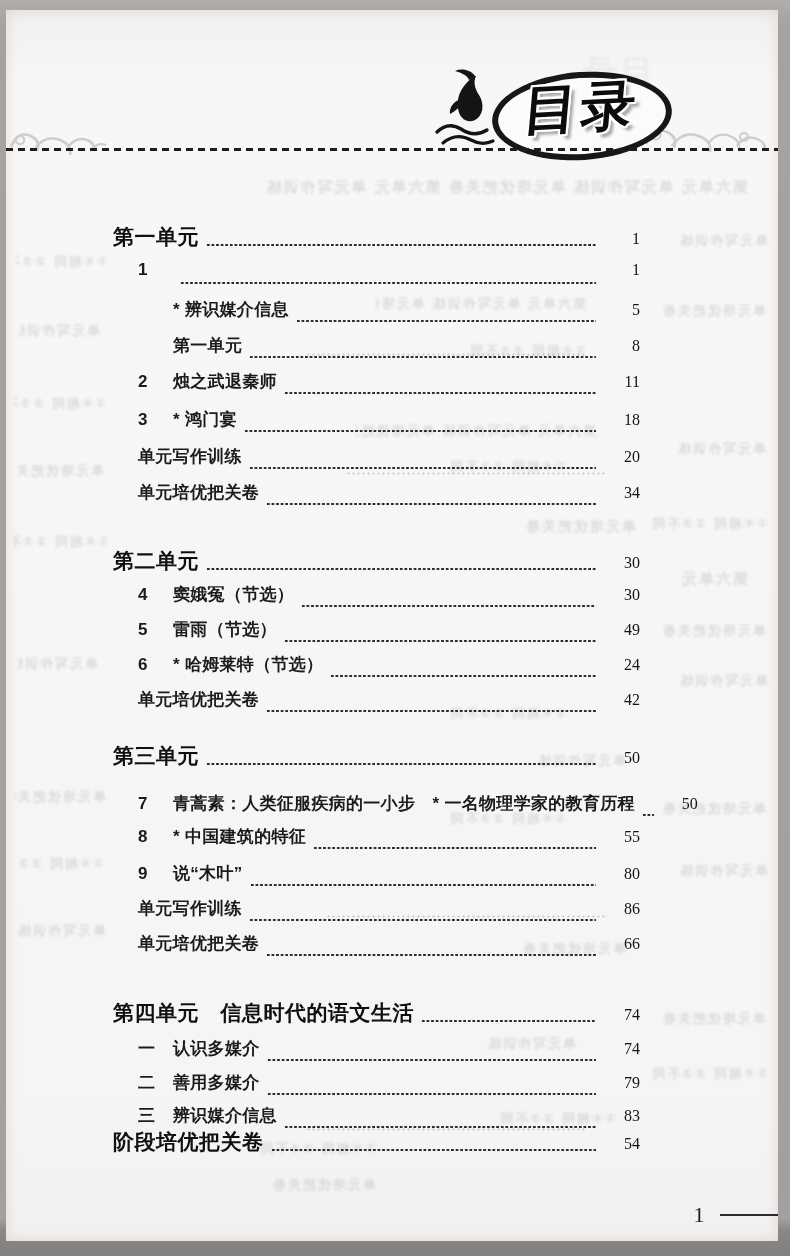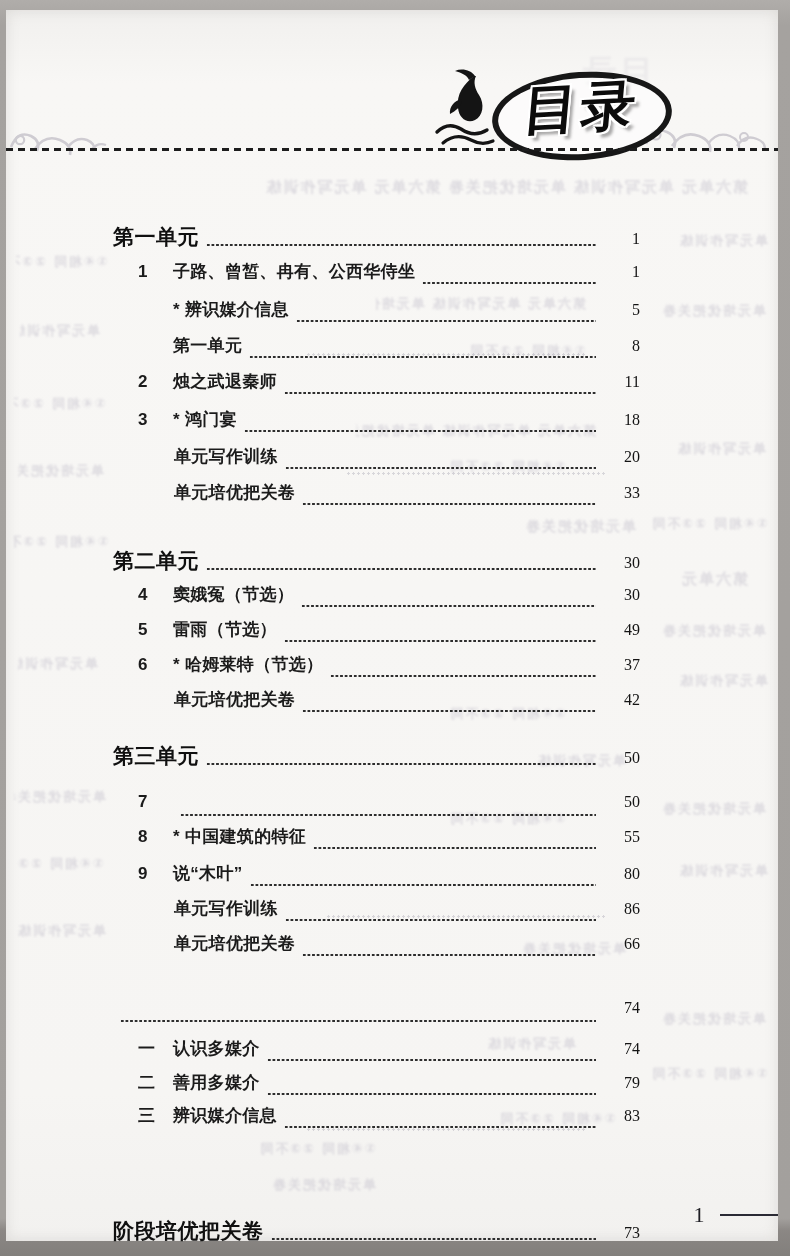--- a/index.html
+++ b/index.html
@@ -46,21 +46,21 @@
     flex:1 1 12px;min-width:12px;height:4px;align-self:flex-end;margin:0 8px 5px 7px;
     background-image:radial-gradient(circle,#2d2d2d 1.15px,transparent 1.35px);
     background-size:4.6px 4px;background-repeat:repeat-x;background-position:left center;
   }
   .row .pg{flex:0 0 36px;text-align:right;font-family:"Liberation Serif","DejaVu Serif",serif;
     font-size:16px;color:#141414;}
   .row.unit .t{font-size:21px;font-weight:800;color:#101010;letter-spacing:.5px;}
   .row.unit .dots{margin-bottom:6px;}
   .row.lesson{left:132px;}
   .row.sub{left:167px;}
-  .row.exercise{left:132px;margin-left:36px;}
+  .row.exercise{left:132px;}
 
   
   .folio{
     position:absolute;left:676px;top:1192px;width:34px;text-align:center;
     font-family:"Liberation Serif","DejaVu Serif",serif;font-size:22px;color:#1e1e24;
   }
   .folio-line{position:absolute;top:1204px;right:0;width:58px;height:2px;background:#2a2a34;}
 
   
   .g{
@@ -157,21 +157,20 @@
     <div class="dashline"></div>
   </div>
 
   <div class="row unit" style="top:213px">
     <span class="t">第一单元</span>
     <span class="dots"></span>
     <span class="pg">1</span>
   </div>
   <div class="row lesson" style="top:250px">
     <span class="num">1</span>
-    <span class="t">子路、曾皙、冉有、公西华侍坐</span>
     <span class="dots"></span>
     <span class="pg">1</span>
   </div>
   <div class="row sub" style="top:288px">
     <span class="t">* 辨识媒介信息</span>
     <span class="dots"></span>
     <span class="pg">5</span>
   </div>
   <div class="row sub" style="top:324px">
     <span class="t">第一单元</span>
@@ -191,21 +190,21 @@
     <span class="pg">18</span>
   </div>
   <div class="row exercise" style="top:435px">
     <span class="t">单元写作训练</span>
     <span class="dots"></span>
     <span class="pg">20</span>
   </div>
   <div class="row exercise" style="top:471px">
     <span class="t">单元培优把关卷</span>
     <span class="dots"></span>
-    <span class="pg">33</span>
+    <span class="pg">34</span>
   </div>
 
   <div class="row unit" style="top:537px">
     <span class="t">第二单元</span>
     <span class="dots"></span>
     <span class="pg">30</span>
   </div>
   <div class="row lesson" style="top:573px">
     <span class="num">4</span>
     <span class="t">窦娥冤（节选）</span>
@@ -215,35 +214,36 @@
   <div class="row lesson" style="top:608px">
     <span class="num">5</span>
     <span class="t">雷雨（节选）</span>
     <span class="dots"></span>
     <span class="pg">49</span>
   </div>
   <div class="row lesson" style="top:643px">
     <span class="num">6</span>
     <span class="t">* 哈姆莱特（节选）</span>
     <span class="dots"></span>
-    <span class="pg">37</span>
+    <span class="pg">24</span>
   </div>
   <div class="row exercise" style="top:678px">
     <span class="t">单元培优把关卷</span>
     <span class="dots"></span>
     <span class="pg">42</span>
   </div>
 
   <div class="row unit" style="top:732px">
     <span class="t">第三单元</span>
     <span class="dots"></span>
     <span class="pg">50</span>
   </div>
   <div class="row lesson" style="top:782px">
     <span class="num">7</span>
+    <span class="t">青蒿素：人类征服疾病的一小步　* 一名物理学家的教育历程</span>
     <span class="dots"></span>
     <span class="pg">50</span>
   </div>
   <div class="row lesson" style="top:815px">
     <span class="num">8</span>
     <span class="t">* 中国建筑的特征</span>
     <span class="dots"></span>
     <span class="pg">55</span>
   </div>
   <div class="row lesson" style="top:852px">
@@ -257,20 +257,21 @@
     <span class="dots"></span>
     <span class="pg">86</span>
   </div>
   <div class="row exercise" style="top:922px">
     <span class="t">单元培优把关卷</span>
     <span class="dots"></span>
     <span class="pg">66</span>
   </div>
 
   <div class="row unit" style="top:989px">
+    <span class="t">第四单元　信息时代的语文生活</span>
     <span class="dots"></span>
     <span class="pg">74</span>
   </div>
   <div class="row lesson" style="top:1027px">
     <span class="num">一</span>
     <span class="t">认识多媒介</span>
     <span class="dots"></span>
     <span class="pg">74</span>
   </div>
   <div class="row lesson" style="top:1061px">
@@ -279,22 +280,22 @@
     <span class="dots"></span>
     <span class="pg">79</span>
   </div>
   <div class="row lesson" style="top:1094px">
     <span class="num">三</span>
     <span class="t">辨识媒介信息</span>
     <span class="dots"></span>
     <span class="pg">83</span>
   </div>
 
-  <div class="row unit" style="top:1207px">
+  <div class="row unit" style="top:1118px">
     <span class="t">阶段培优把关卷</span>
     <span class="dots"></span>
-    <span class="pg">73</span>
+    <span class="pg">54</span>
   </div>
 
   <div class="folio">1</div>
   <div class="folio-line"></div>
 
 </div>
 
 </body></html>

